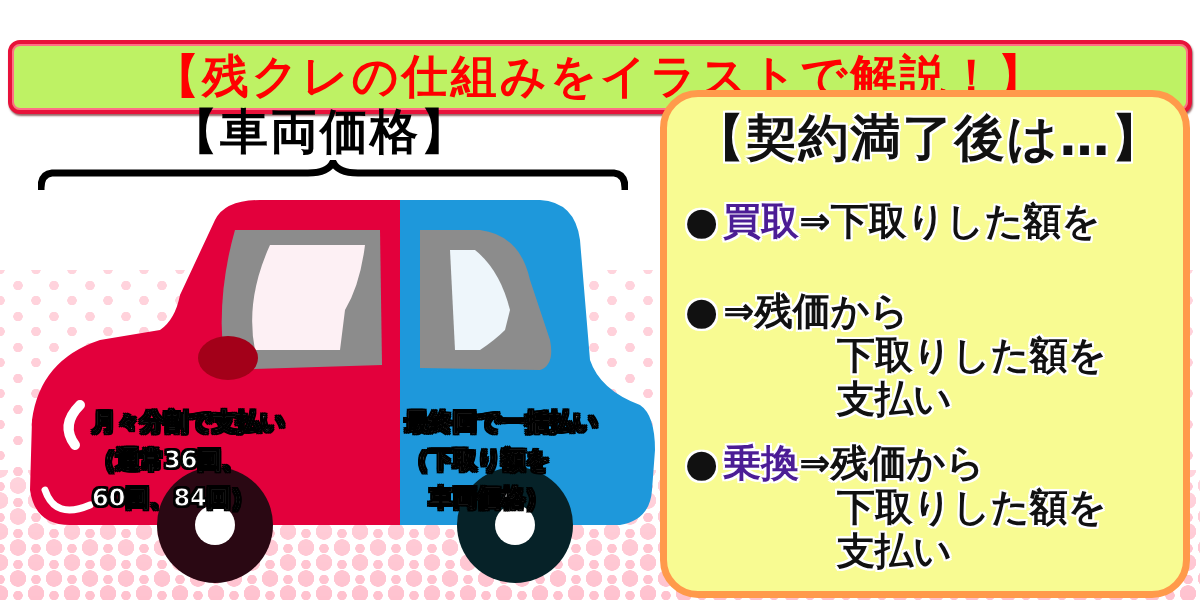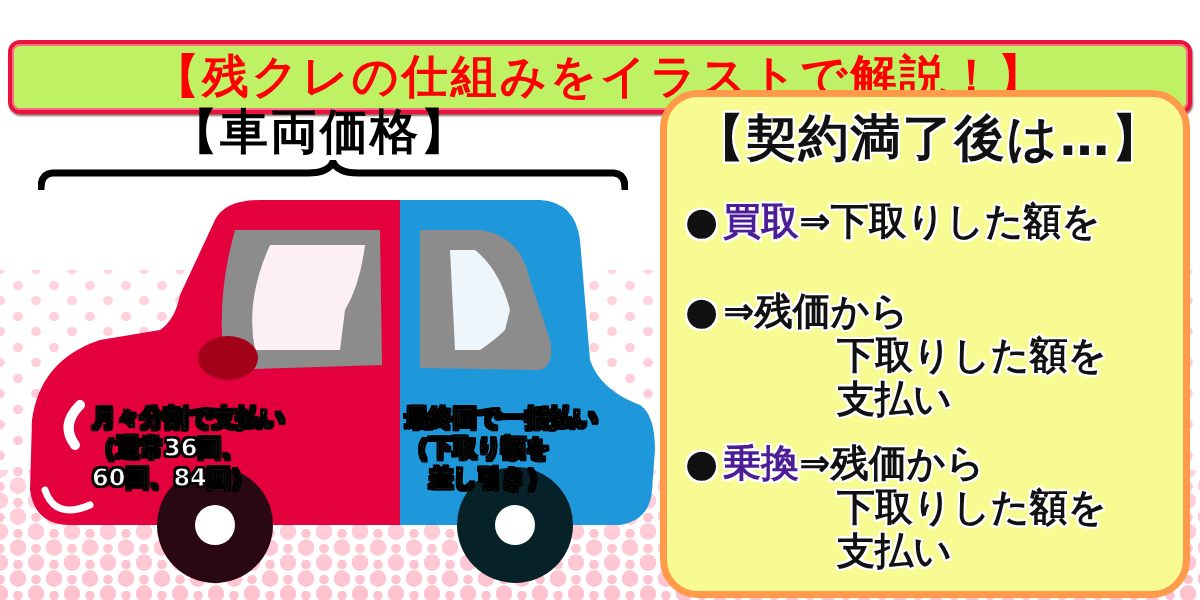--- a/index.html
+++ b/index.html
@@ -32,21 +32,21 @@
   .title-text {
     font-size:46px; font-weight:bold; color:#ff0000; letter-spacing:3px;
   }
   .price-label {
     position:absolute; left:170px; top:100px; width:300px; text-align:center;
     font-size:48px; font-weight:bold; color:#000000; letter-spacing:2px;
   }
   .brace { position:absolute; left:38px; top:160px; }
   .car { position:absolute; left:0; top:190px; }
   .car-text {
-    position:absolute; font-size:24px; font-weight:bold; color:#fff; line-height:30px;
+    position:absolute; font-size:24px; font-weight:bold; color:#fff; line-height:38px;
     -webkit-text-stroke: 1px #000;
     text-shadow: 0 0 2px #000, 2px 0 0 #000, -2px 0 0 #000, 0 2px 0 #000, 0 -2px 0 #000,
                  2px 2px 0 #000, -2px -2px 0 #000, 2px -2px 0 #000, -2px 2px 0 #000;
     white-space:pre;
   }
   .card {
     position:absolute; left:660px; top:90px; width:516px; height:494px;
     background:#f8fb92; border:7px solid #ff9a4b; border-radius:38px;
   }
   .card-title {
@@ -112,21 +112,21 @@
   <circle cx="515" cy="335" r="58" fill="#062228"></circle>
   <circle cx="515" cy="335" r="20" fill="#fff"></circle>
 </svg>
 
 <div class="car-text" style="left:92px; top:403px;"><span>月々分割で支払い</span>
 <span>（通常36回、</span>
 <span>60回、84回）</span></div>
 
 <div class="car-text" style="left:405px; top:403px;"><span>最終回で一括払い</span>
 <span>（下取り額を</span>
-<span>　差し引き）</span></div>
+<span>　車両価格）</span></div>
 
 <div class="card">
   <div class="card-title">【契約満了後は…】</div>
 
   <div class="opt" style="top:102px;">
     <div class="row">
       <span class="bullet">●</span>
       <span class="kw">買取</span>
       <span>⇒</span>
       <span>下取りした額を</span>

